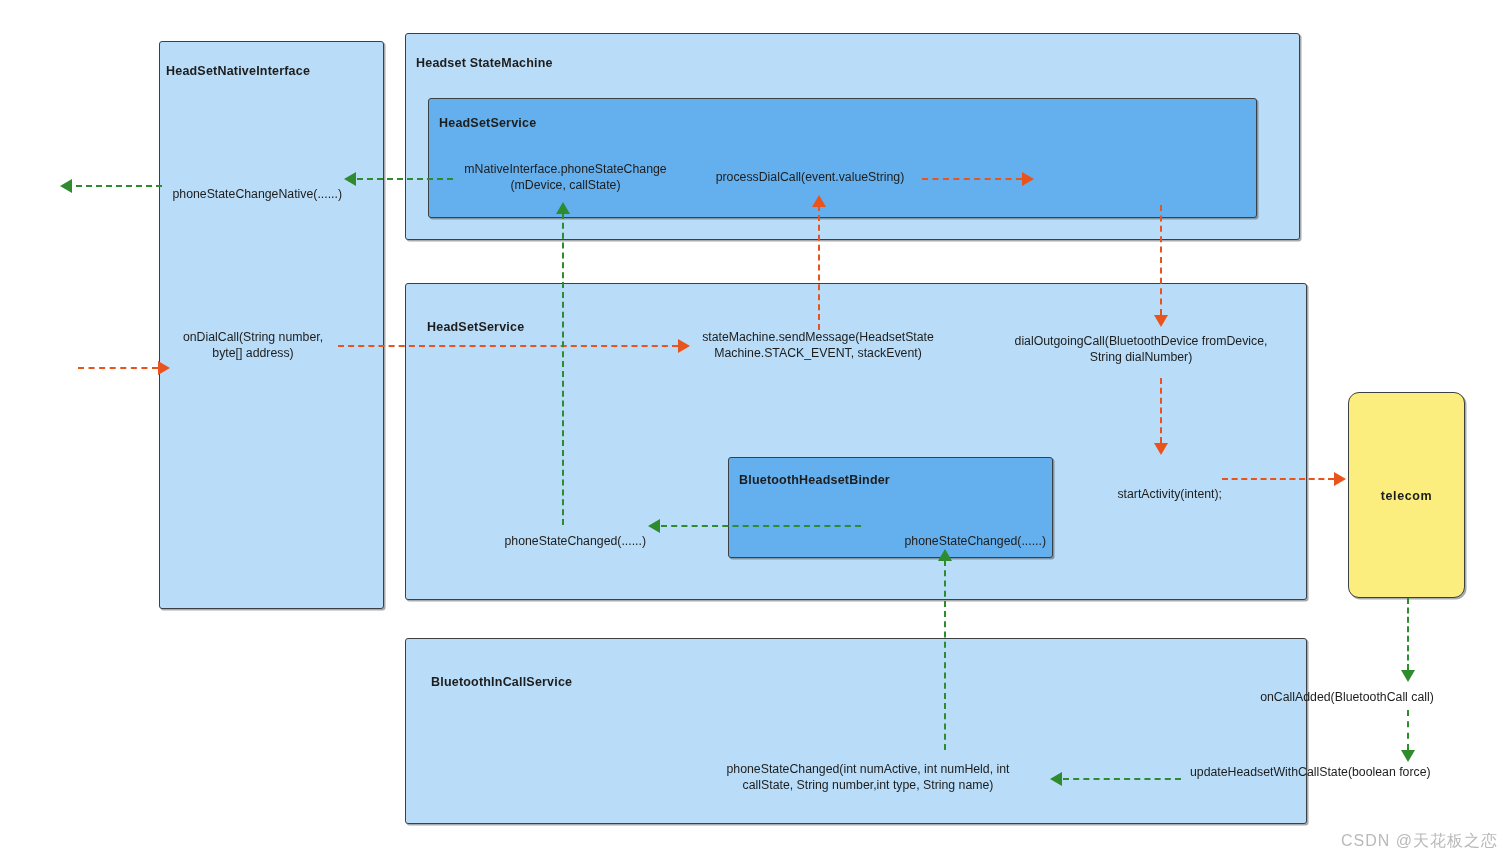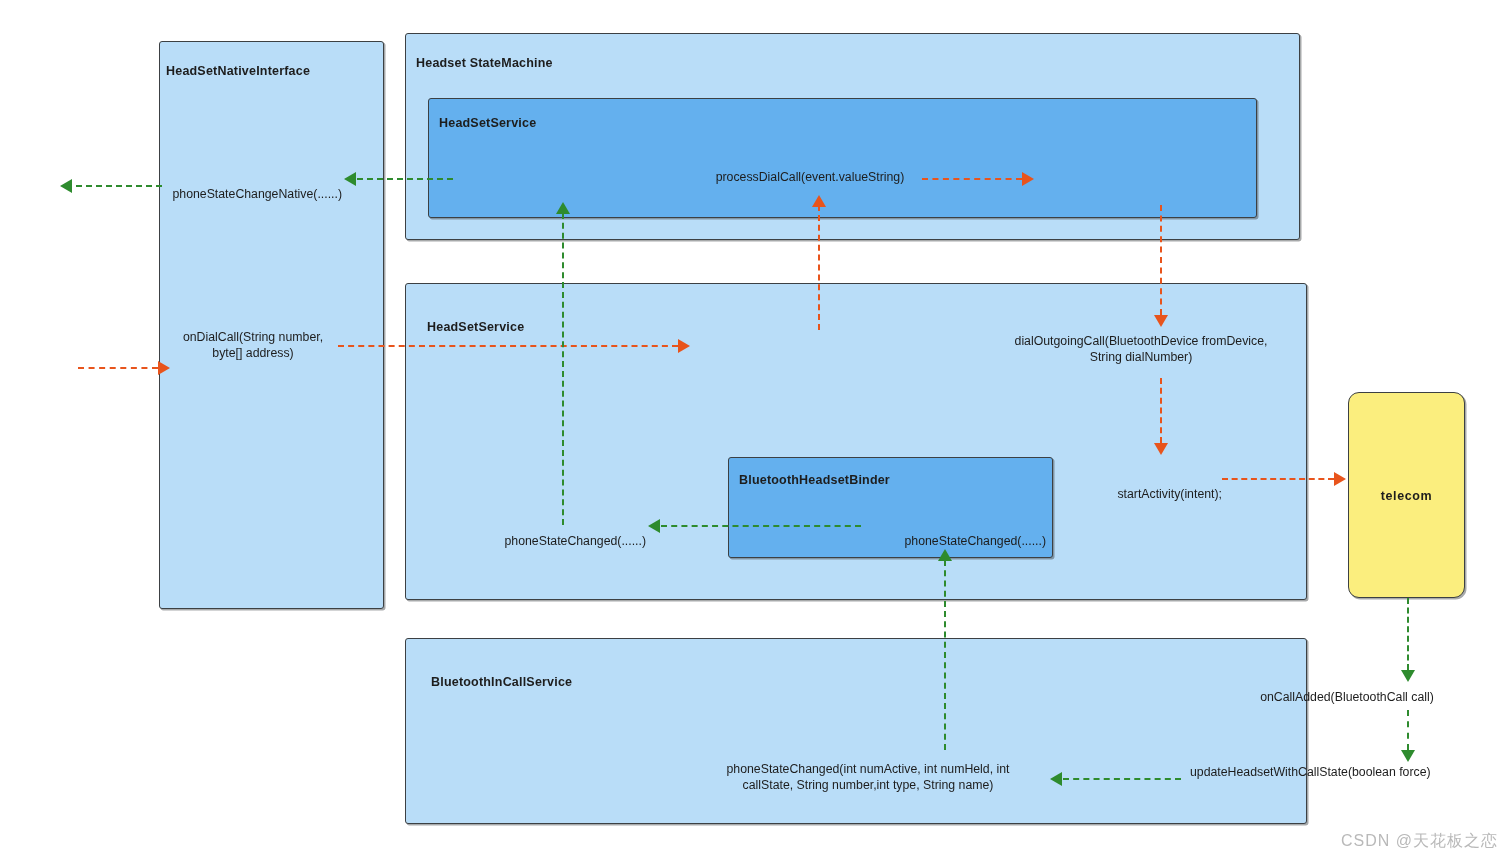--- a/index.html
+++ b/index.html
@@ -121,27 +121,31 @@
   <div class="arrow ar-up-g" style="left:938px;top:549px;"></div>
 
   <div class="conn h-green" style="left:661px;top:525px;width:200px;"></div>
   <div class="arrow ar-left-g" style="left:648px;top:519px;"></div>
 
   <div class="conn v-green" style="left:562px;top:213px;height:312px;"></div>
   <div class="arrow ar-up-g" style="left:556px;top:202px;"></div>
 
   <div class="lbl r" style="left:120px;top:170px;width:222px;">phoneStateChangeNative(......)</div>
 
+  <div class="lbl c" style="left:453px;top:162px;width:225px;">mNativeInterface.phoneStateChange
+(mDevice, callState)</div>
 
   <div class="lbl c" style="left:700px;top:170px;width:220px;">processDialCall(event.valueString)</div>
 
 
   <div class="lbl c" style="left:166px;top:330px;width:174px;">onDialCall(String number,
 byte[] address)</div>
 
+  <div class="lbl c" style="left:688px;top:330px;width:260px;">stateMachine.sendMessage(HeadsetState
+Machine.STACK_EVENT, stackEvent)</div>
 
   <div class="lbl c" style="left:992px;top:334px;width:298px;">dialOutgoingCall(BluetoothDevice fromDevice,
 String dialNumber)</div>
 
   <div class="lbl r" style="left:1042px;top:470px;width:180px;">startActivity(intent);</div>
 
   <div class="lbl r" style="left:450px;top:517px;width:196px;">phoneStateChanged(......)</div>
 
   <div class="lbl r" style="left:850px;top:517px;width:196px;">phoneStateChanged(......)</div>
 

